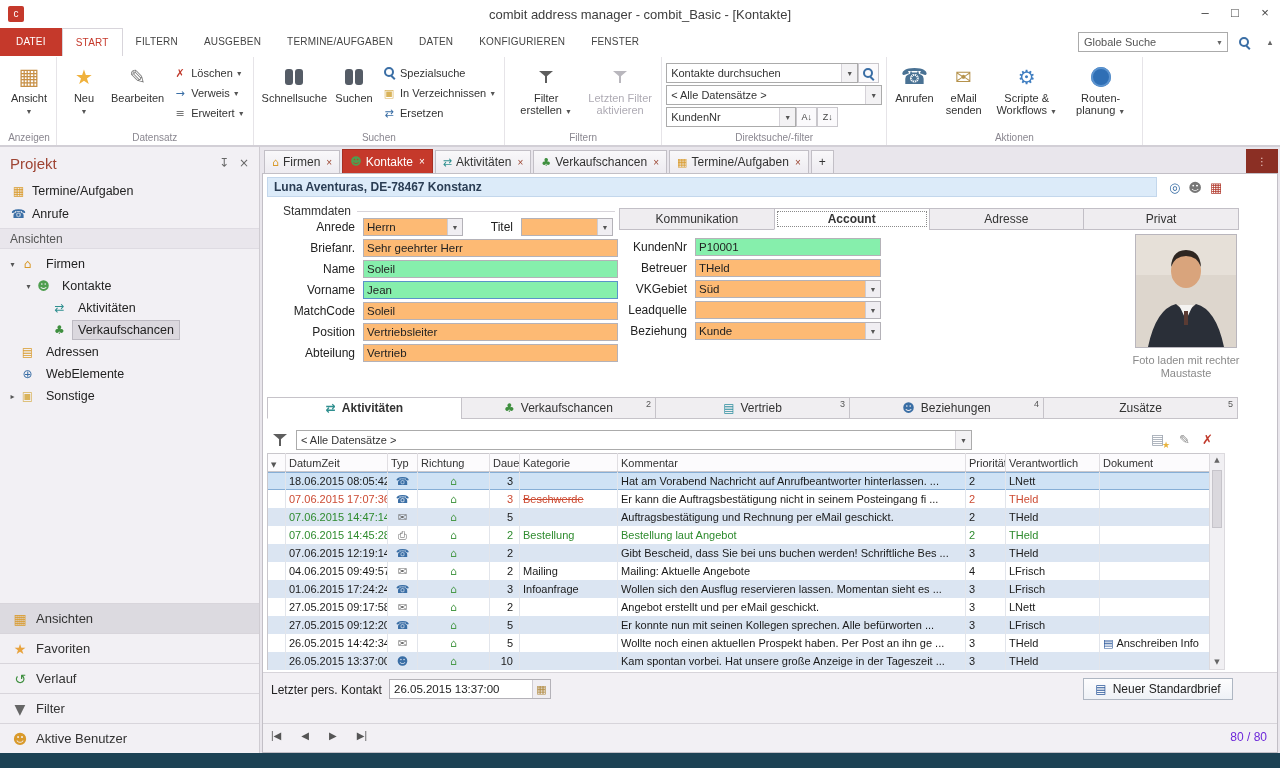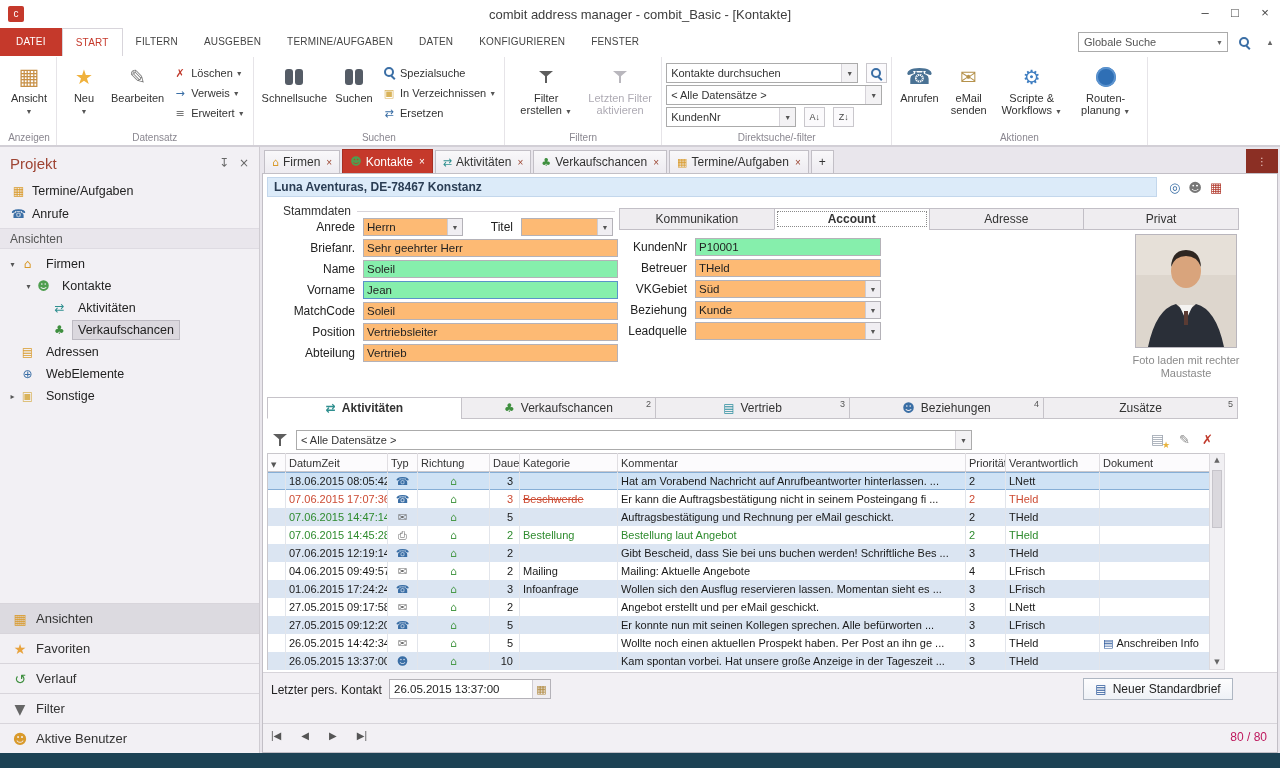--- a/index.html
+++ b/index.html
@@ -43,21 +43,21 @@
 .funnel::after{content:"";position:absolute;left:6px;top:5px;width:2px;height:7px;background:#5d5d5d}
 .funnel.gray::before{border-top-color:#b9b7bd}.funnel.gray::after{background:#b9b7bd}
 .mag{width:13px;height:13px;position:relative;display:inline-block}
 .mag::before{content:"";position:absolute;left:1px;top:1px;width:6px;height:6px;border:2px solid #3a6ea5;border-radius:50%}
 .mag::after{content:"";position:absolute;left:9px;top:9px;width:5px;height:2px;background:#3a6ea5;transform:rotate(45deg);transform-origin:0 0}
 .binoc{width:22px;height:20px;position:relative;display:inline-block}
 .binoc::before,.binoc::after{content:"";position:absolute;top:2px;width:8px;height:16px;background:#555c66;border-radius:3px}
 .binoc::before{left:2px}.binoc::after{right:2px}
 .globe{width:20px;height:20px;border-radius:50%;background:#2f6fb5;box-shadow:inset 0 0 0 2px #5b93cf;display:inline-block}
 .dstack{display:flex;flex-direction:column;gap:2px;padding-top:4px}
-.drow{display:flex;align-items:flex-start;gap:8px}
+.drow{display:flex;align-items:flex-start;gap:0}
 .combo{height:20px;border:1px solid #ababab;background:#fff;display:flex;align-items:center;font-size:11px;color:#333;padding-left:4px}
 .combo .car{margin-left:auto;width:16px;height:100%;display:flex;align-items:center;justify-content:center;font-size:7px;color:#555;border-left:1px solid #d5d2d8;background:#f3f2f4}
 .combo.c1{width:192px}.combo.c2{width:216px}.combo.c3{width:130px}
 .ibtn{width:21px;height:20px;border:1px solid #c9c7cc;background:#fbfafc;display:flex;align-items:center;justify-content:center;font-size:9px;color:#444}
 
 
 .sidebar{position:absolute;left:0;top:146px;width:260px;height:607px;background:#f2f0f4;border-right:1px solid #cfccd2;border-top:1px solid #d2cfd6}
 .sb-title{height:32px;display:flex;align-items:center;padding:8px 10px;font-size:15px;color:#9e4433}
 .sb-title .sp{margin-left:auto;display:flex;gap:10px;color:#666;font-size:12px}
 .sb-item{height:23px;display:flex;align-items:center;padding-left:10px;font-size:12.5px;color:#222}
@@ -150,21 +150,21 @@
 .vscroll .up{top:3px}.vscroll .dn{bottom:3px}
 .vscroll .thumb{position:absolute;left:2px;top:16px;width:10px;height:58px;background:#dad8dd;border:1px solid #c6c4ca}
 
 .lowerbg{position:absolute;left:0;right:0;top:498px;bottom:0;background:#f2f0f4;border-top:1px solid #d7d4da}
 .lk{position:absolute;left:8px;top:10px;font-size:12px;color:#222}
 .dateinput{position:absolute;left:126px;top:6px;width:162px;height:20px;border:1px solid #b4b2b8;background:#fff;display:flex;align-items:center;padding-left:4px;font-size:11.5px}
 .calbtn{margin-left:auto;width:18px;height:18px;display:flex;align-items:center;justify-content:center;border-left:1px solid #cfccd2;background:#f0eef2;color:#b0893e;font-size:11px}
 .letterbtn{position:absolute;right:44px;top:5px;width:150px;height:22px;border:1px solid #aeb6c2;background:linear-gradient(#fdfdfe,#eef1f6);display:flex;align-items:center;justify-content:center;gap:6px;font-size:12px;color:#222}
 .navsep{position:absolute;left:0;right:0;top:50px;height:1px;background:#d7d4da}
 .navrow{position:absolute;left:8px;top:57px;display:flex;gap:20px;color:#555;font-size:10px}
-.counter{position:absolute;right:10px;top:57px;font-size:12px;color:#be185d}
+.counter{position:absolute;right:10px;top:57px;font-size:12px;color:#6d28d9}
 
 .statusbar{position:absolute;left:0;top:753px;width:1280px;height:15px;background:#1c4254}
 </style>
 </head>
 <body>
 
 <div class="titlebar">
   <span class="app-icon">c</span>
   <span class="title-text">combit address manager - combit_Basic - [Kontakte]</span>
   <span class="win-controls">
@@ -533,30 +533,30 @@
           <div class="finput aw">THeld</div>
         </div>
         <div class="arow">
           <span class="alabel">VKGebiet</span>
           <div class="fselect aw">
               <span>Süd</span>
               <span class="scar">▼</span>
             </div>
         </div>
         <div class="arow">
+          <span class="alabel">Leadquelle</span>
+          <div class="fselect aw">
+              <span></span>
+              <span class="scar">▼</span>
+            </div>
+        </div>
+        <div class="arow">
           <span class="alabel">Beziehung</span>
           <div class="fselect aw">
               <span>Kunde</span>
-              <span class="scar">▼</span>
-            </div>
-        </div>
-        <div class="arow">
-          <span class="alabel">Leadquelle</span>
-          <div class="fselect aw">
-              <span></span>
               <span class="scar">▼</span>
             </div>
         </div>
       </div>
       <div class="photo">
         <svg width="100" height="112" viewBox="0 0 100 112">
           <rect width="100" height="112" fill="#ddd6cd"></rect>
           <rect width="100" height="40" fill="#e6e0d8"></rect>
           <ellipse cx="50" cy="36" rx="15" ry="17" fill="#d9a47c"></ellipse>
           <path d="M35 32 Q36 15 50 15 Q64 15 65 32 Q61 21 50 21 Q39 21 35 32 Z" fill="#2e2621"></path>

